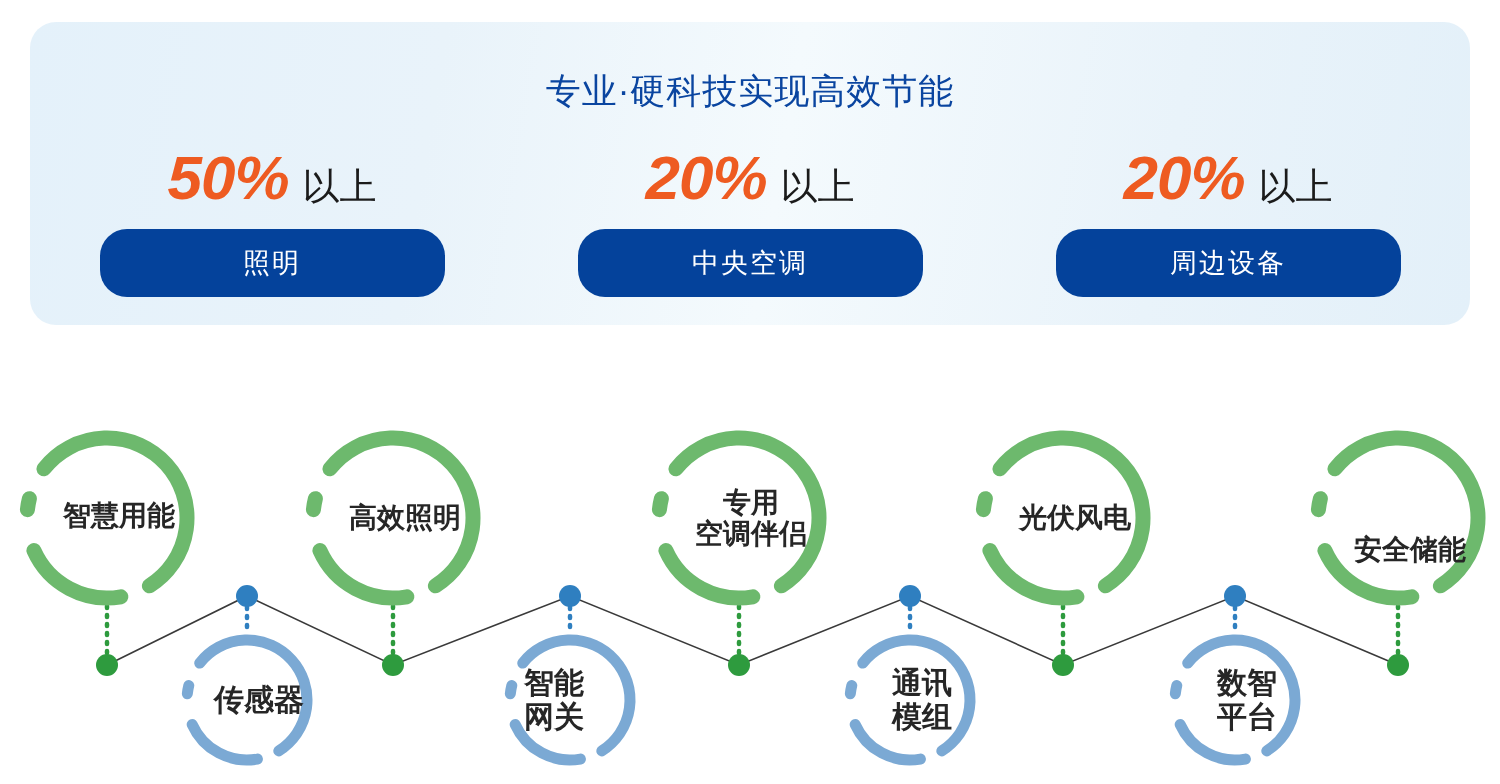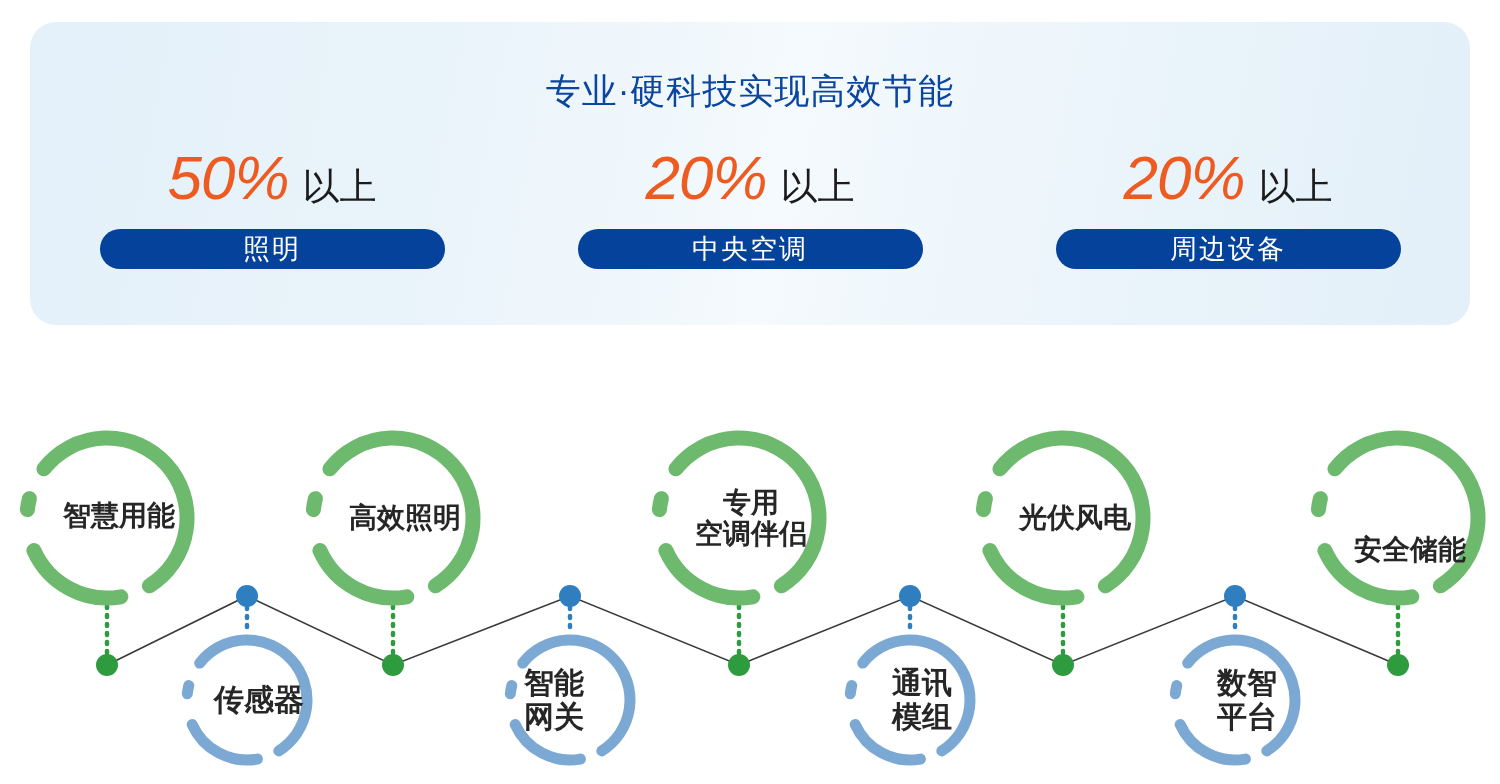--- a/index.html
+++ b/index.html
@@ -46,37 +46,37 @@
   }
   .stat-figure{
     height:76px;
     display:flex;
     align-items:baseline;
     justify-content:center;
     white-space:nowrap;
   }
   .stat-pct{
     font-size:62px;
-    font-weight:normal;
+    font-weight:bold;
     font-style:italic;
     color:#ee5b21;
     letter-spacing:-1px;
     line-height:1;
   }
   .stat-suffix{
     font-size:37px;
     font-weight:500;
     color:#1b1b1b;
     margin-left:14px;
     line-height:1;
   }
   .stat-pill{
     margin-top:6px;
     width:100%;
-    height:40px;
+    height:68px;
     border-radius:27px;
     background:#04429b;
     color:#ffffff;
     font-size:27px;
     display:flex;
     align-items:center;
     justify-content:center;
     letter-spacing:2px;
   }
   .stat-col.c1 .stat-pill{width:345px;}

